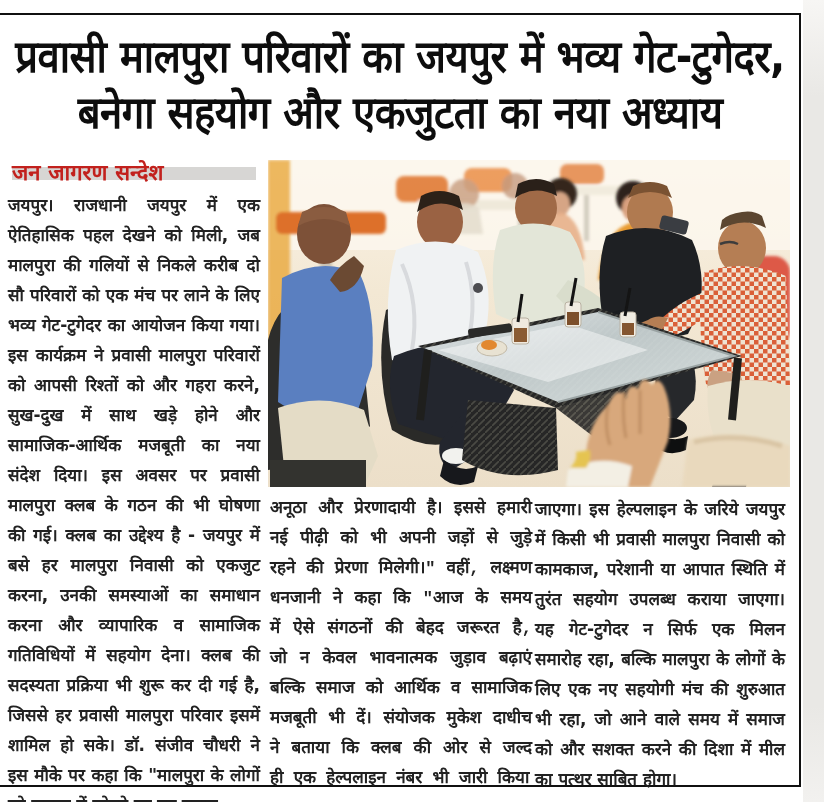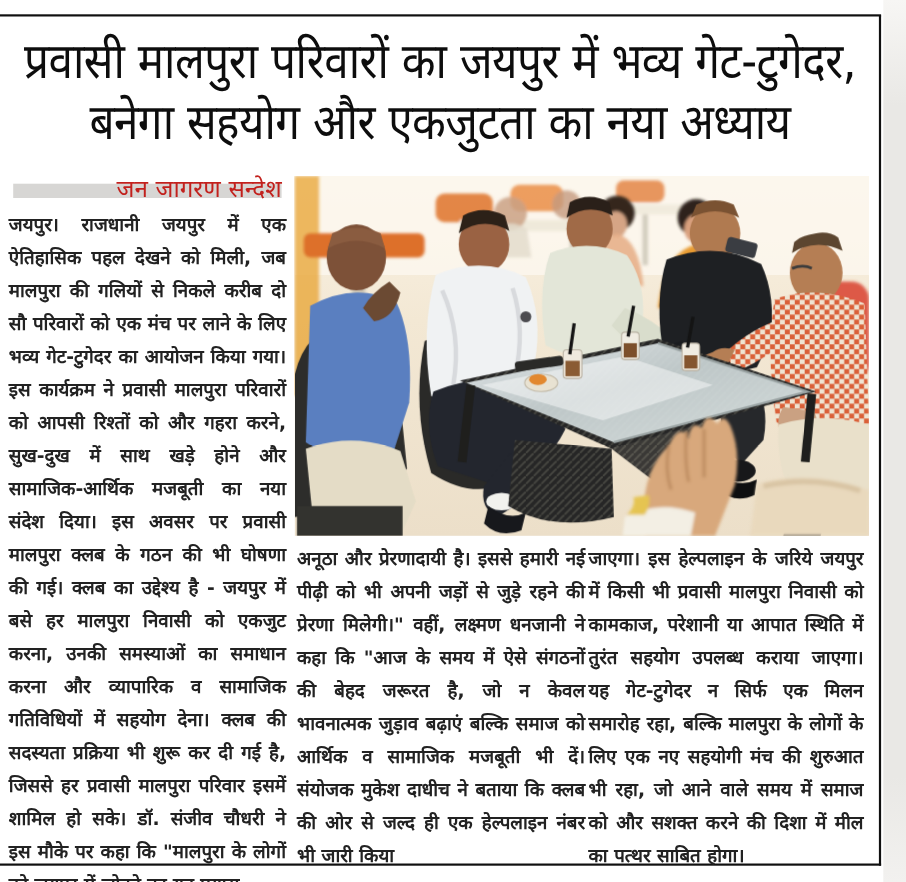--- a/index.html
+++ b/index.html
@@ -10,38 +10,38 @@
   }
   .scan-strip{position:absolute;right:0;top:0;width:21px;height:802px;
     background:linear-gradient(180deg,#f7f6f4 0%,#e9e8e5 12%,#e9e8e5 88%,#f2f1ef 100%);}
   .rule-top{position:absolute;left:0;top:13px;width:801px;height:2px;background:#101010;}
   .rule-bottom{position:absolute;left:0;top:785px;width:801px;height:2px;background:#101010;}
   .rule-right{position:absolute;left:799px;top:14px;width:2px;height:773px;background:#101010;}
 
   .headline{
     position:absolute;left:4px;top:24px;width:792px;height:120px;
     display:flex;flex-direction:column;align-items:center;justify-content:center;
-    font-weight:400;color:#0d0d0d;text-align:center;
+    font-weight:700;color:#0d0d0d;text-align:center;
   }
   .headline .h-line{display:block;font-size:40px;line-height:56px;letter-spacing:-0.5px;
     transform:scaleY(1.12);white-space:nowrap;}
 
   .section-badge{position:absolute;left:12px;top:156px;width:244px;height:34px;}
   .section-badge .band{position:absolute;left:0;top:11px;width:100%;height:13px;background:#d7d6d4;}
-  .section-badge .label{position:absolute;left:0;top:0;width:100%;text-align:right;
-    font-size:22px;font-weight:400;color:#c2211d;line-height:34px;}
+  .section-badge .label{position:absolute;left:0;top:0;width:100%;text-align:left;
+    font-size:22px;font-weight:700;color:#c2211d;line-height:34px;}
 
   .photo-frame{position:absolute;left:268px;top:160px;width:522px;height:327px;
     background:#f6efe2;box-shadow:0 0 0 1px #efe9dd inset;}
   .photo-frame svg{display:block;width:100%;height:100%;}
 
   .col{position:absolute;text-align:justify;font-size:17px;font-weight:600;
     line-height:30px;color:#222222;text-justify:inter-word;}
   .col-left{left:8px;top:190px;width:252px;height:588px;}
-  .col-mid{left:270px;top:494px;width:262px;height:284px;}
+  .col-mid{left:270px;top:494px;width:262px;height:284px;font-family:Liberation Mono, monospace;}
   .col-right{left:535px;top:494px;width:250px;height:284px;}
 </style>
 </head>
 <body>
 
 <div class="page">
 
   <div class="scan-strip"></div>
   <div class="rule-top"></div>
   <div class="rule-right"></div>

